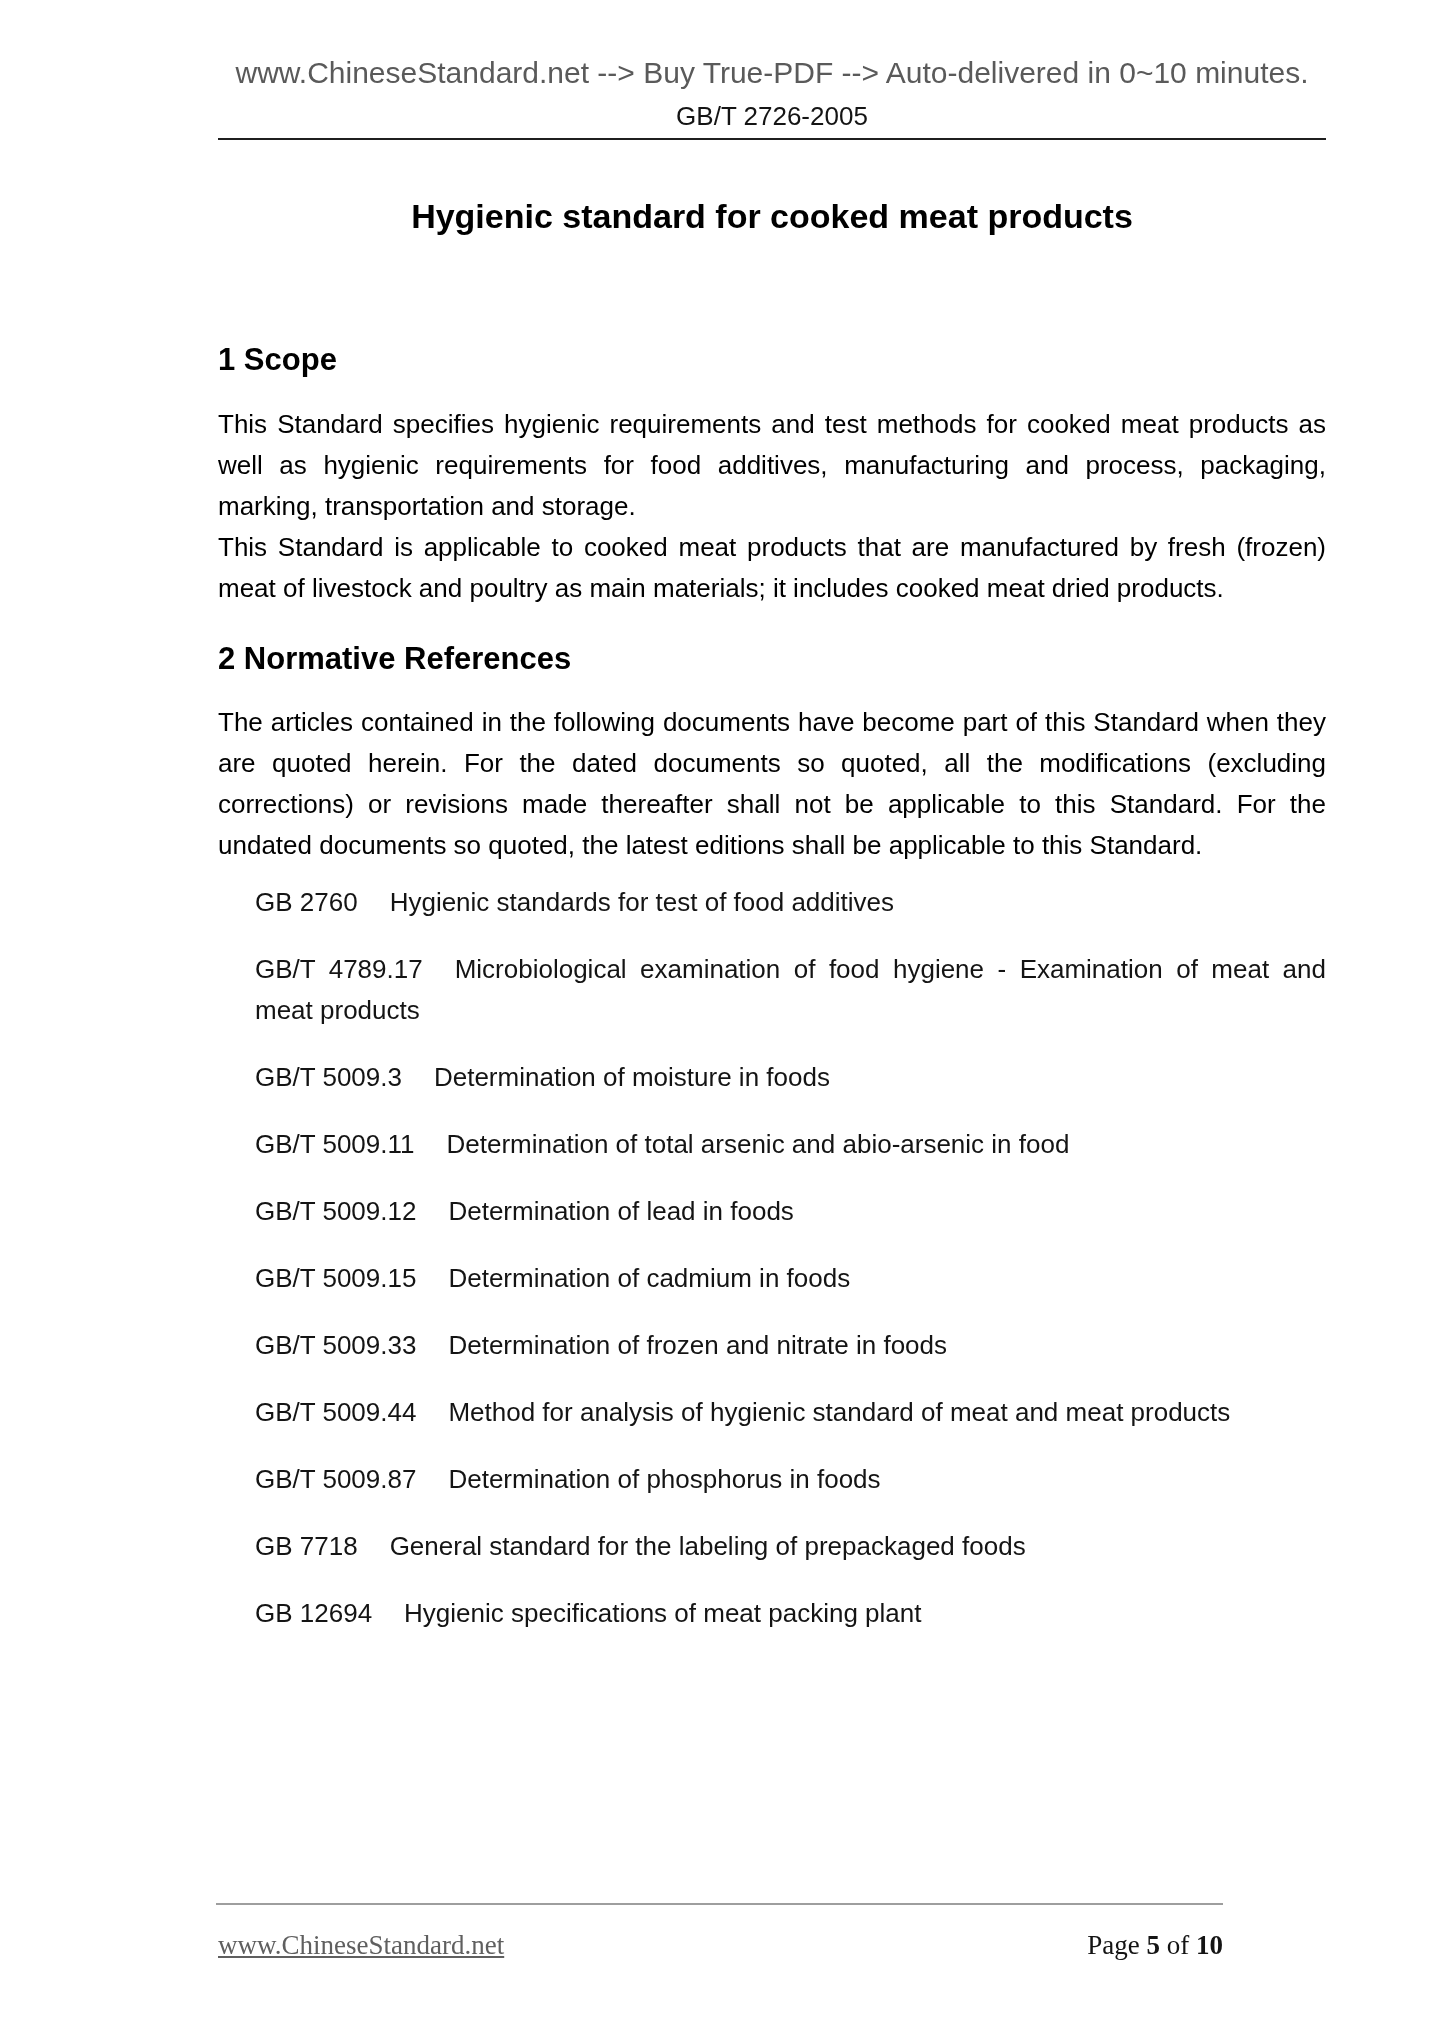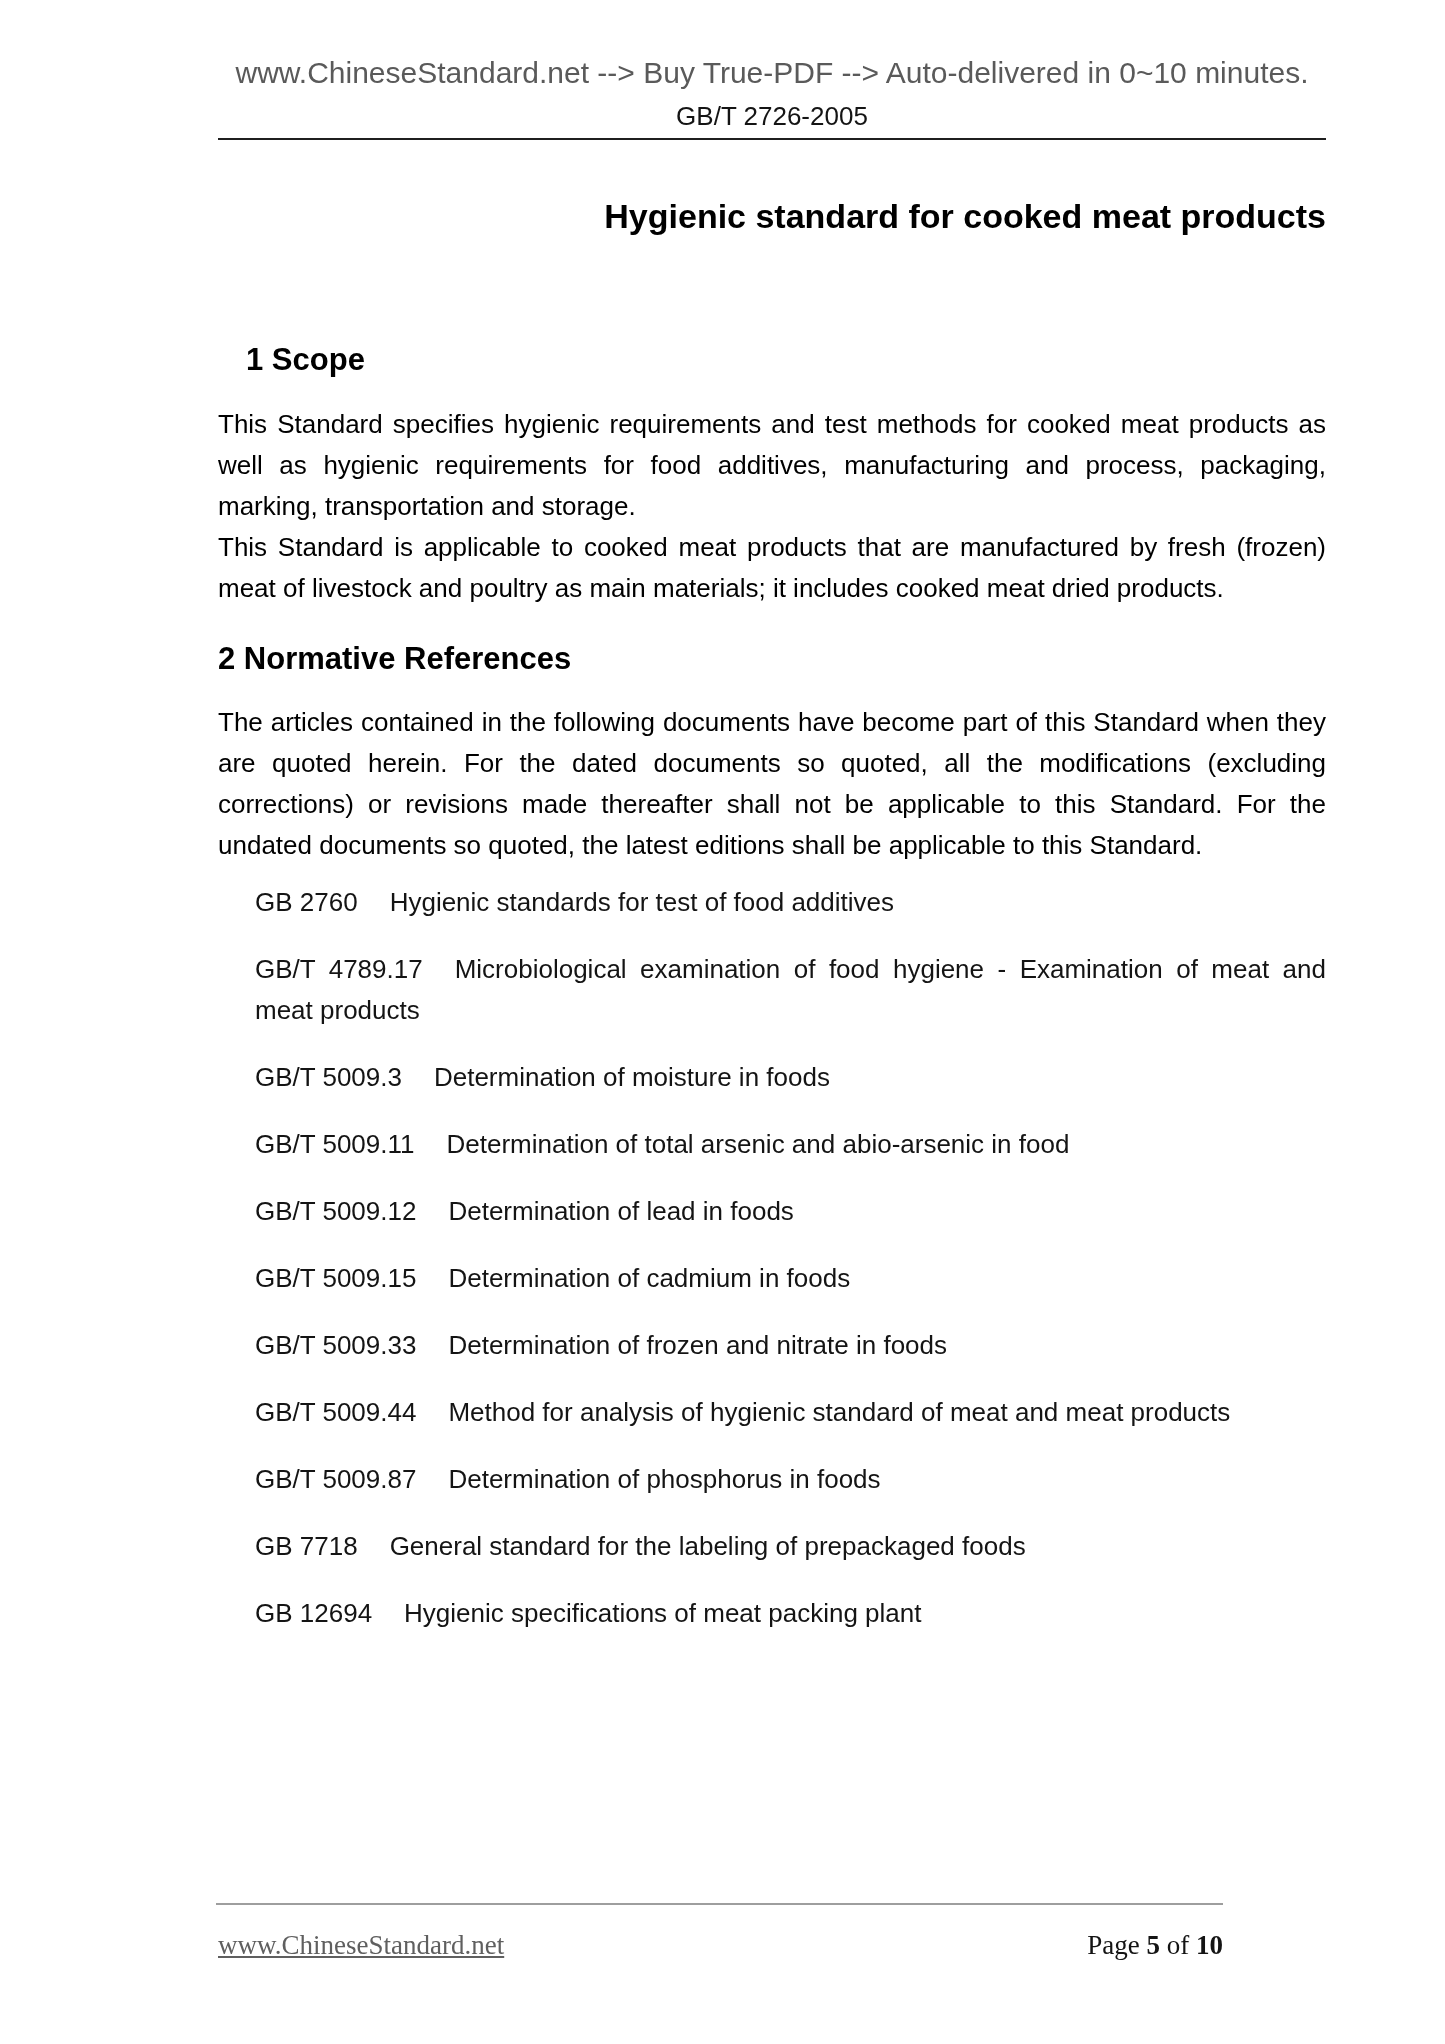--- a/index.html
+++ b/index.html
@@ -33,32 +33,32 @@
   }
   .header-rule {
     height: 2px;
     background: #1f1f1f;
     margin-top: 7px;
     width: 100%;
   }
   .doc-title {
     font-size: 34px;
     font-weight: bold;
-    text-align: right;
+    text-align: center;
     margin-top: 56px;
     line-height: 40px;
     color: #000000;
   }
   .sec-heading {
     font-size: 31px;
     font-weight: bold;
     line-height: 36px;
     color: #000000;
   }
-  .mt-scope { margin-top: 106px; margin-left: 28px; }
+  .mt-scope { margin-top: 106px; }
   .mt-norm  { margin-top: 32px; }
   p.body {
     font-size: 26px;
     line-height: 41px;
     text-align: justify;
     margin: 0;
     color: #000000;
   }
   .mt-p-first { margin-top: 52px; }
   .mt-p-next  { margin-top: 20px; }

